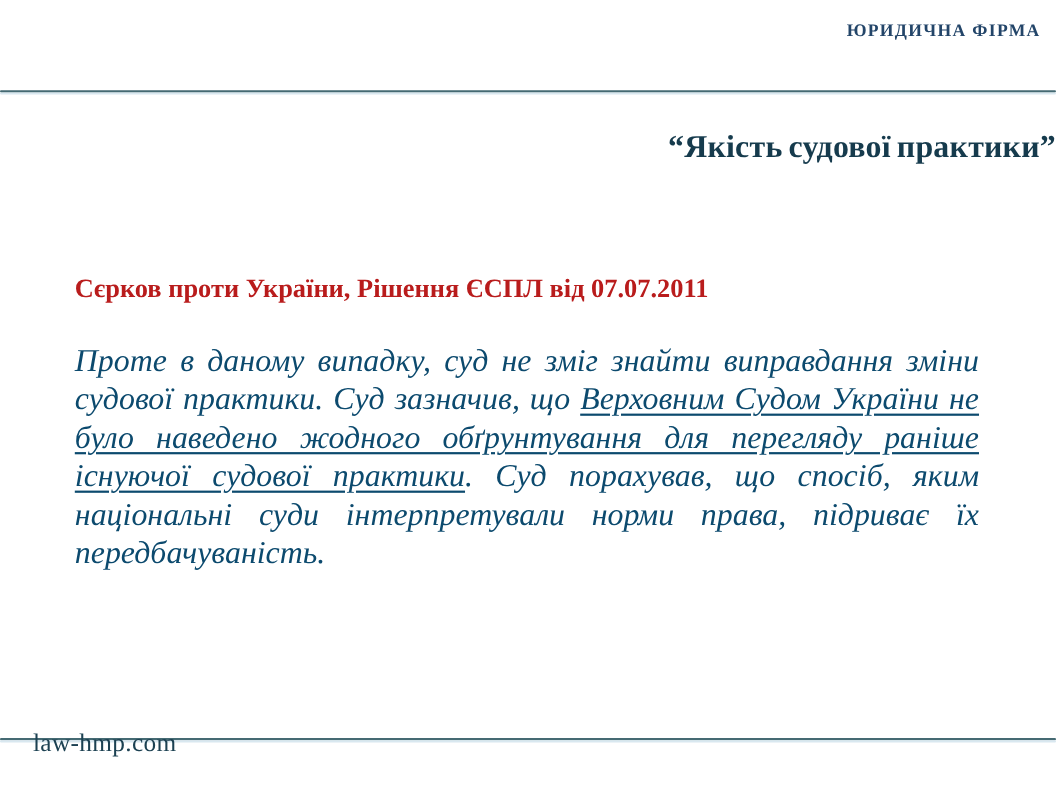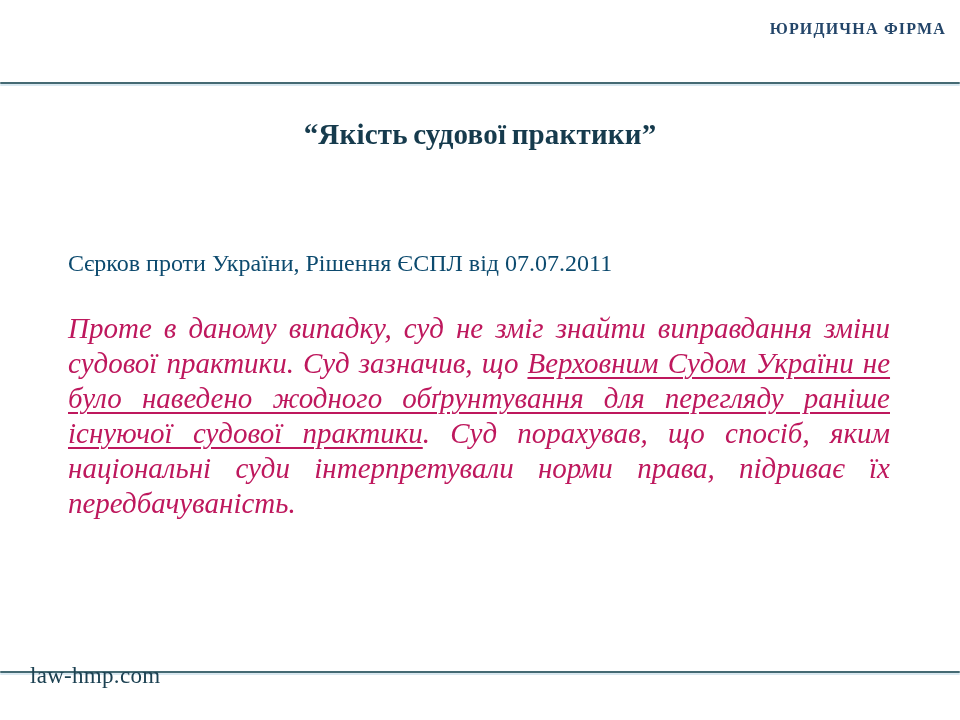--- a/index.html
+++ b/index.html
@@ -43,49 +43,49 @@
   .rule .light { height: 2px; background: #d9e8f0; }
   .rule-top    { top: 82px; }
   .rule-bottom { top: 671px; }
 
   
   .slide-title {
     position: absolute;
     top: 118px;
     left: 0;
     width: 960px;
-    text-align: center;
+    text-align: right;
     font-size: 29px;
     font-weight: bold;
     letter-spacing: 0.2px;
     word-spacing: -2px;
     color: #163b4d;
   }
 
   
   .case-heading {
     position: absolute;
     top: 250px;
     left: 68px;
     font-size: 24px;
-    font-weight: normal;
-    color: #0c4a6e;
+    font-weight: bold;
+    color: #b91c1c;
   }
 
   
   .body-paragraph {
     position: absolute;
     top: 311px;
     left: 68px;
     width: 822px;
     font-size: 29px;
     font-style: italic;
     line-height: 35px;
     text-align: justify;
-    color: #be185d;
+    color: #0c4a6e;
   }
   .body-paragraph .underlined {
     text-decoration: underline;
     text-decoration-thickness: 2px;
     text-underline-offset: 4px;
   }
 
   
   .website {
     position: absolute;

